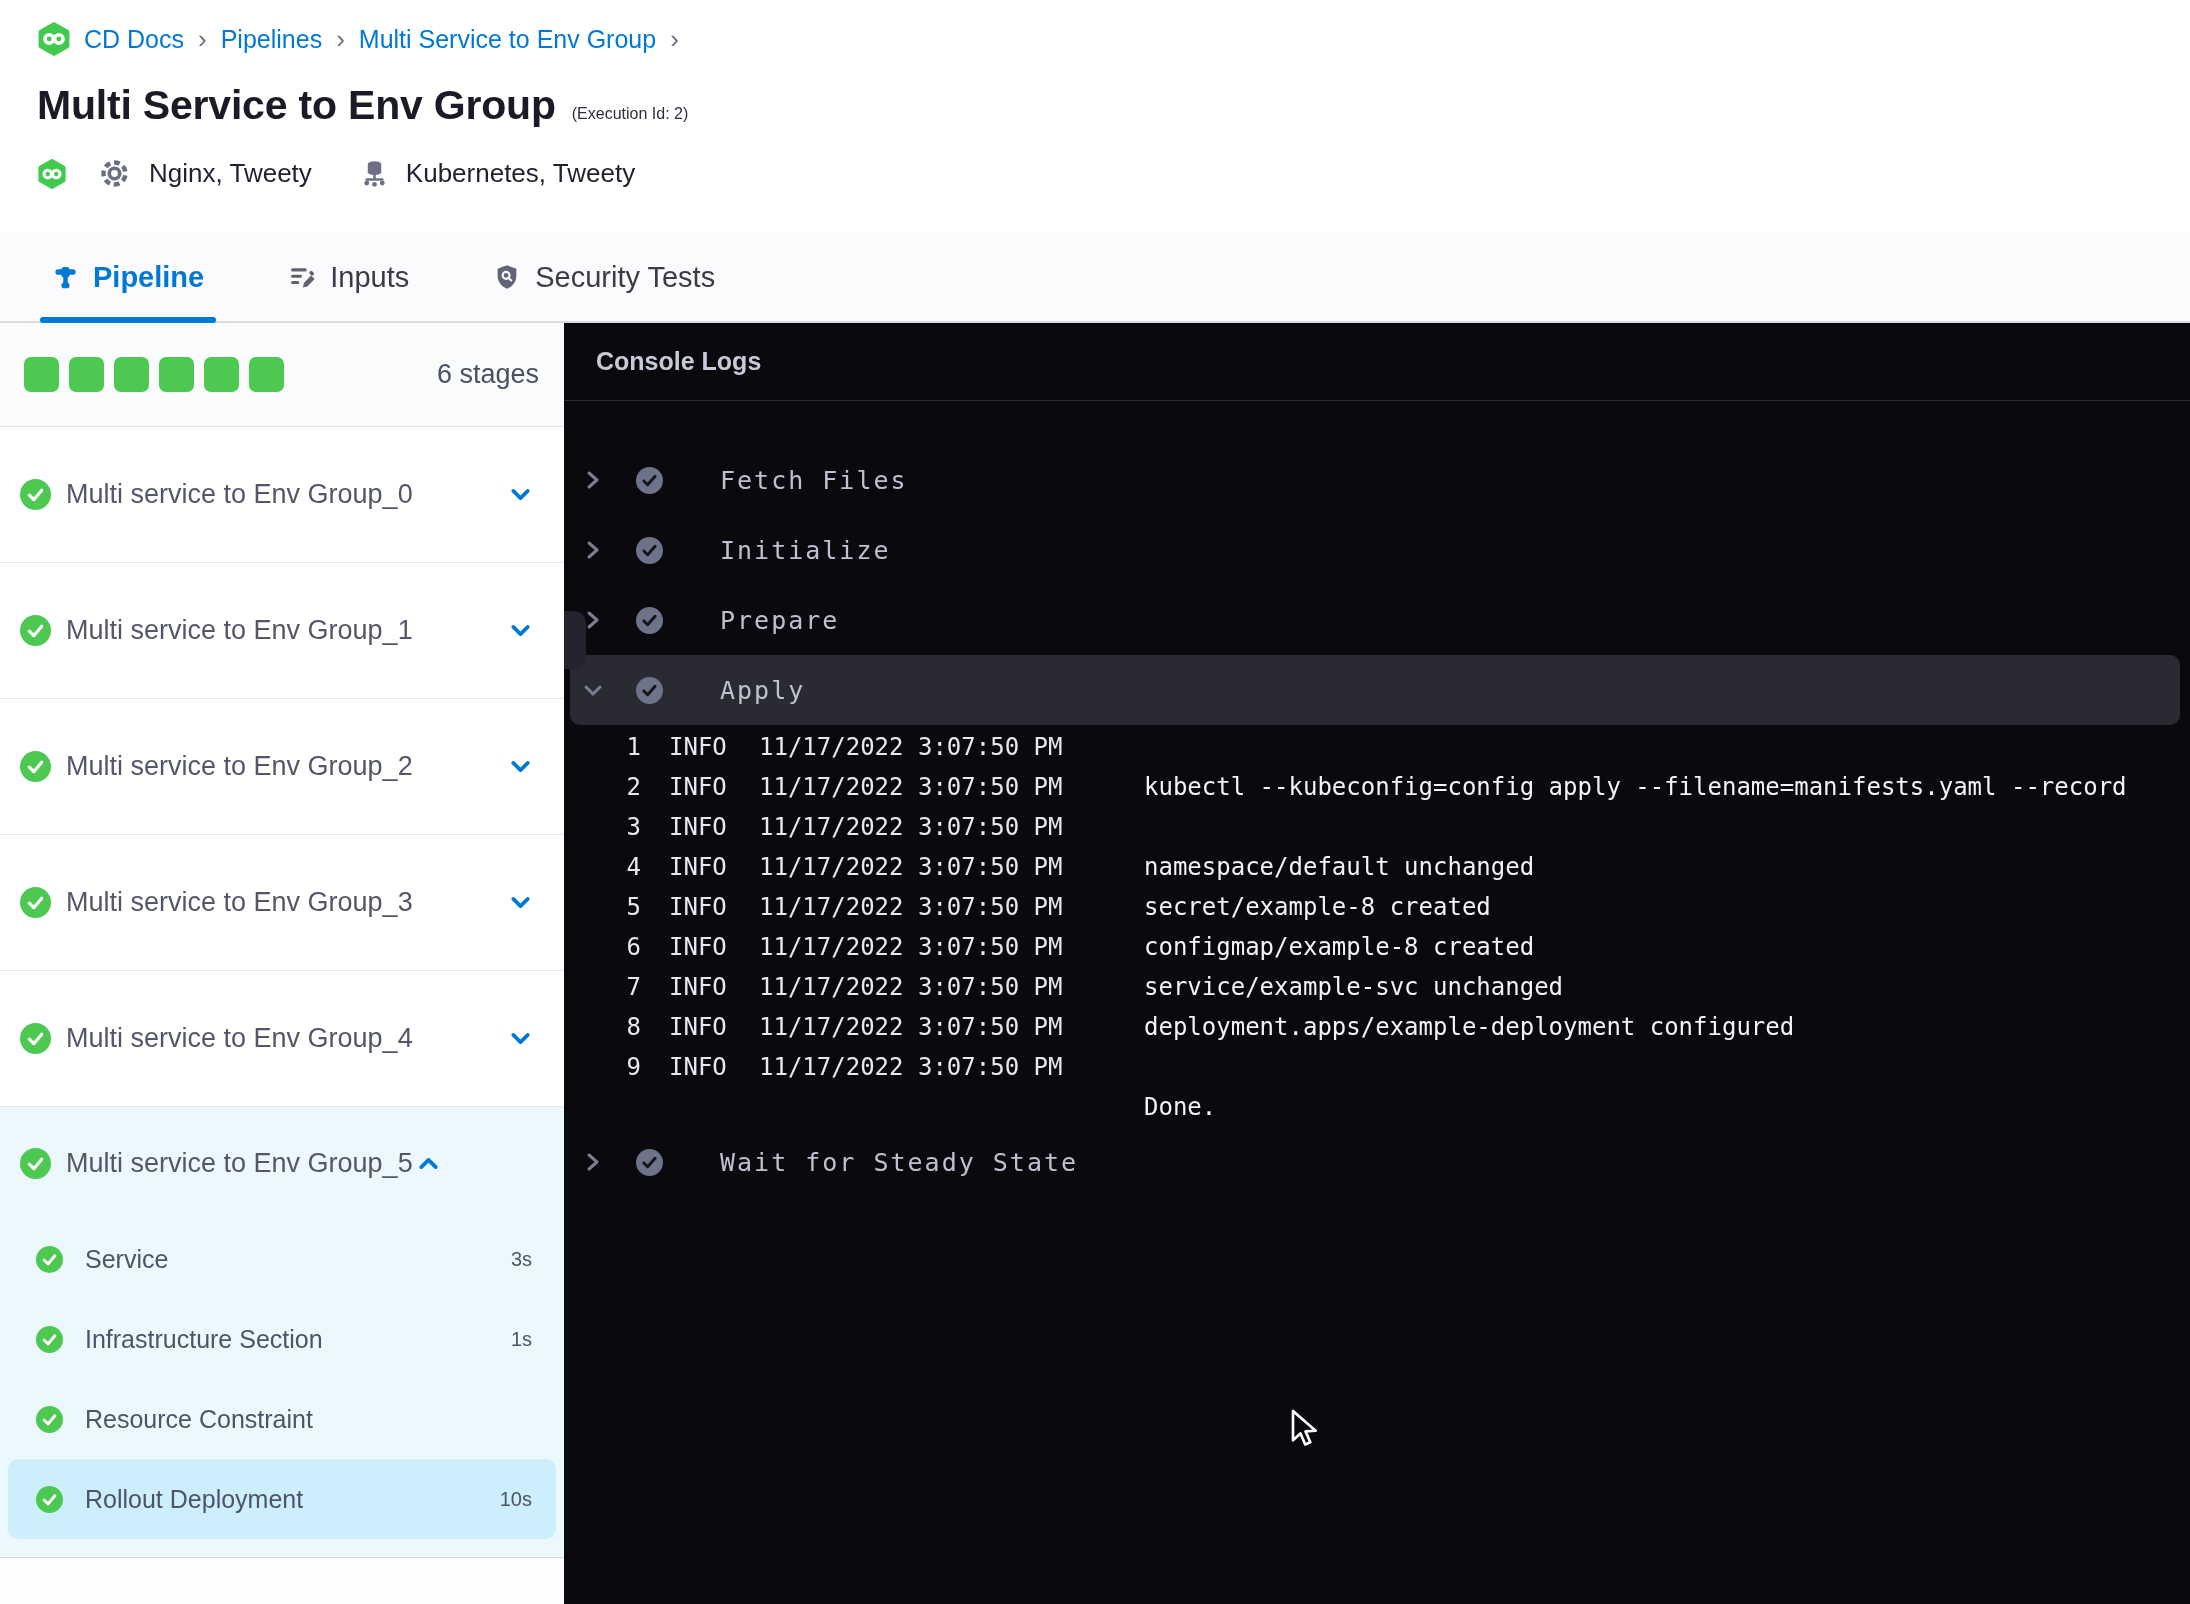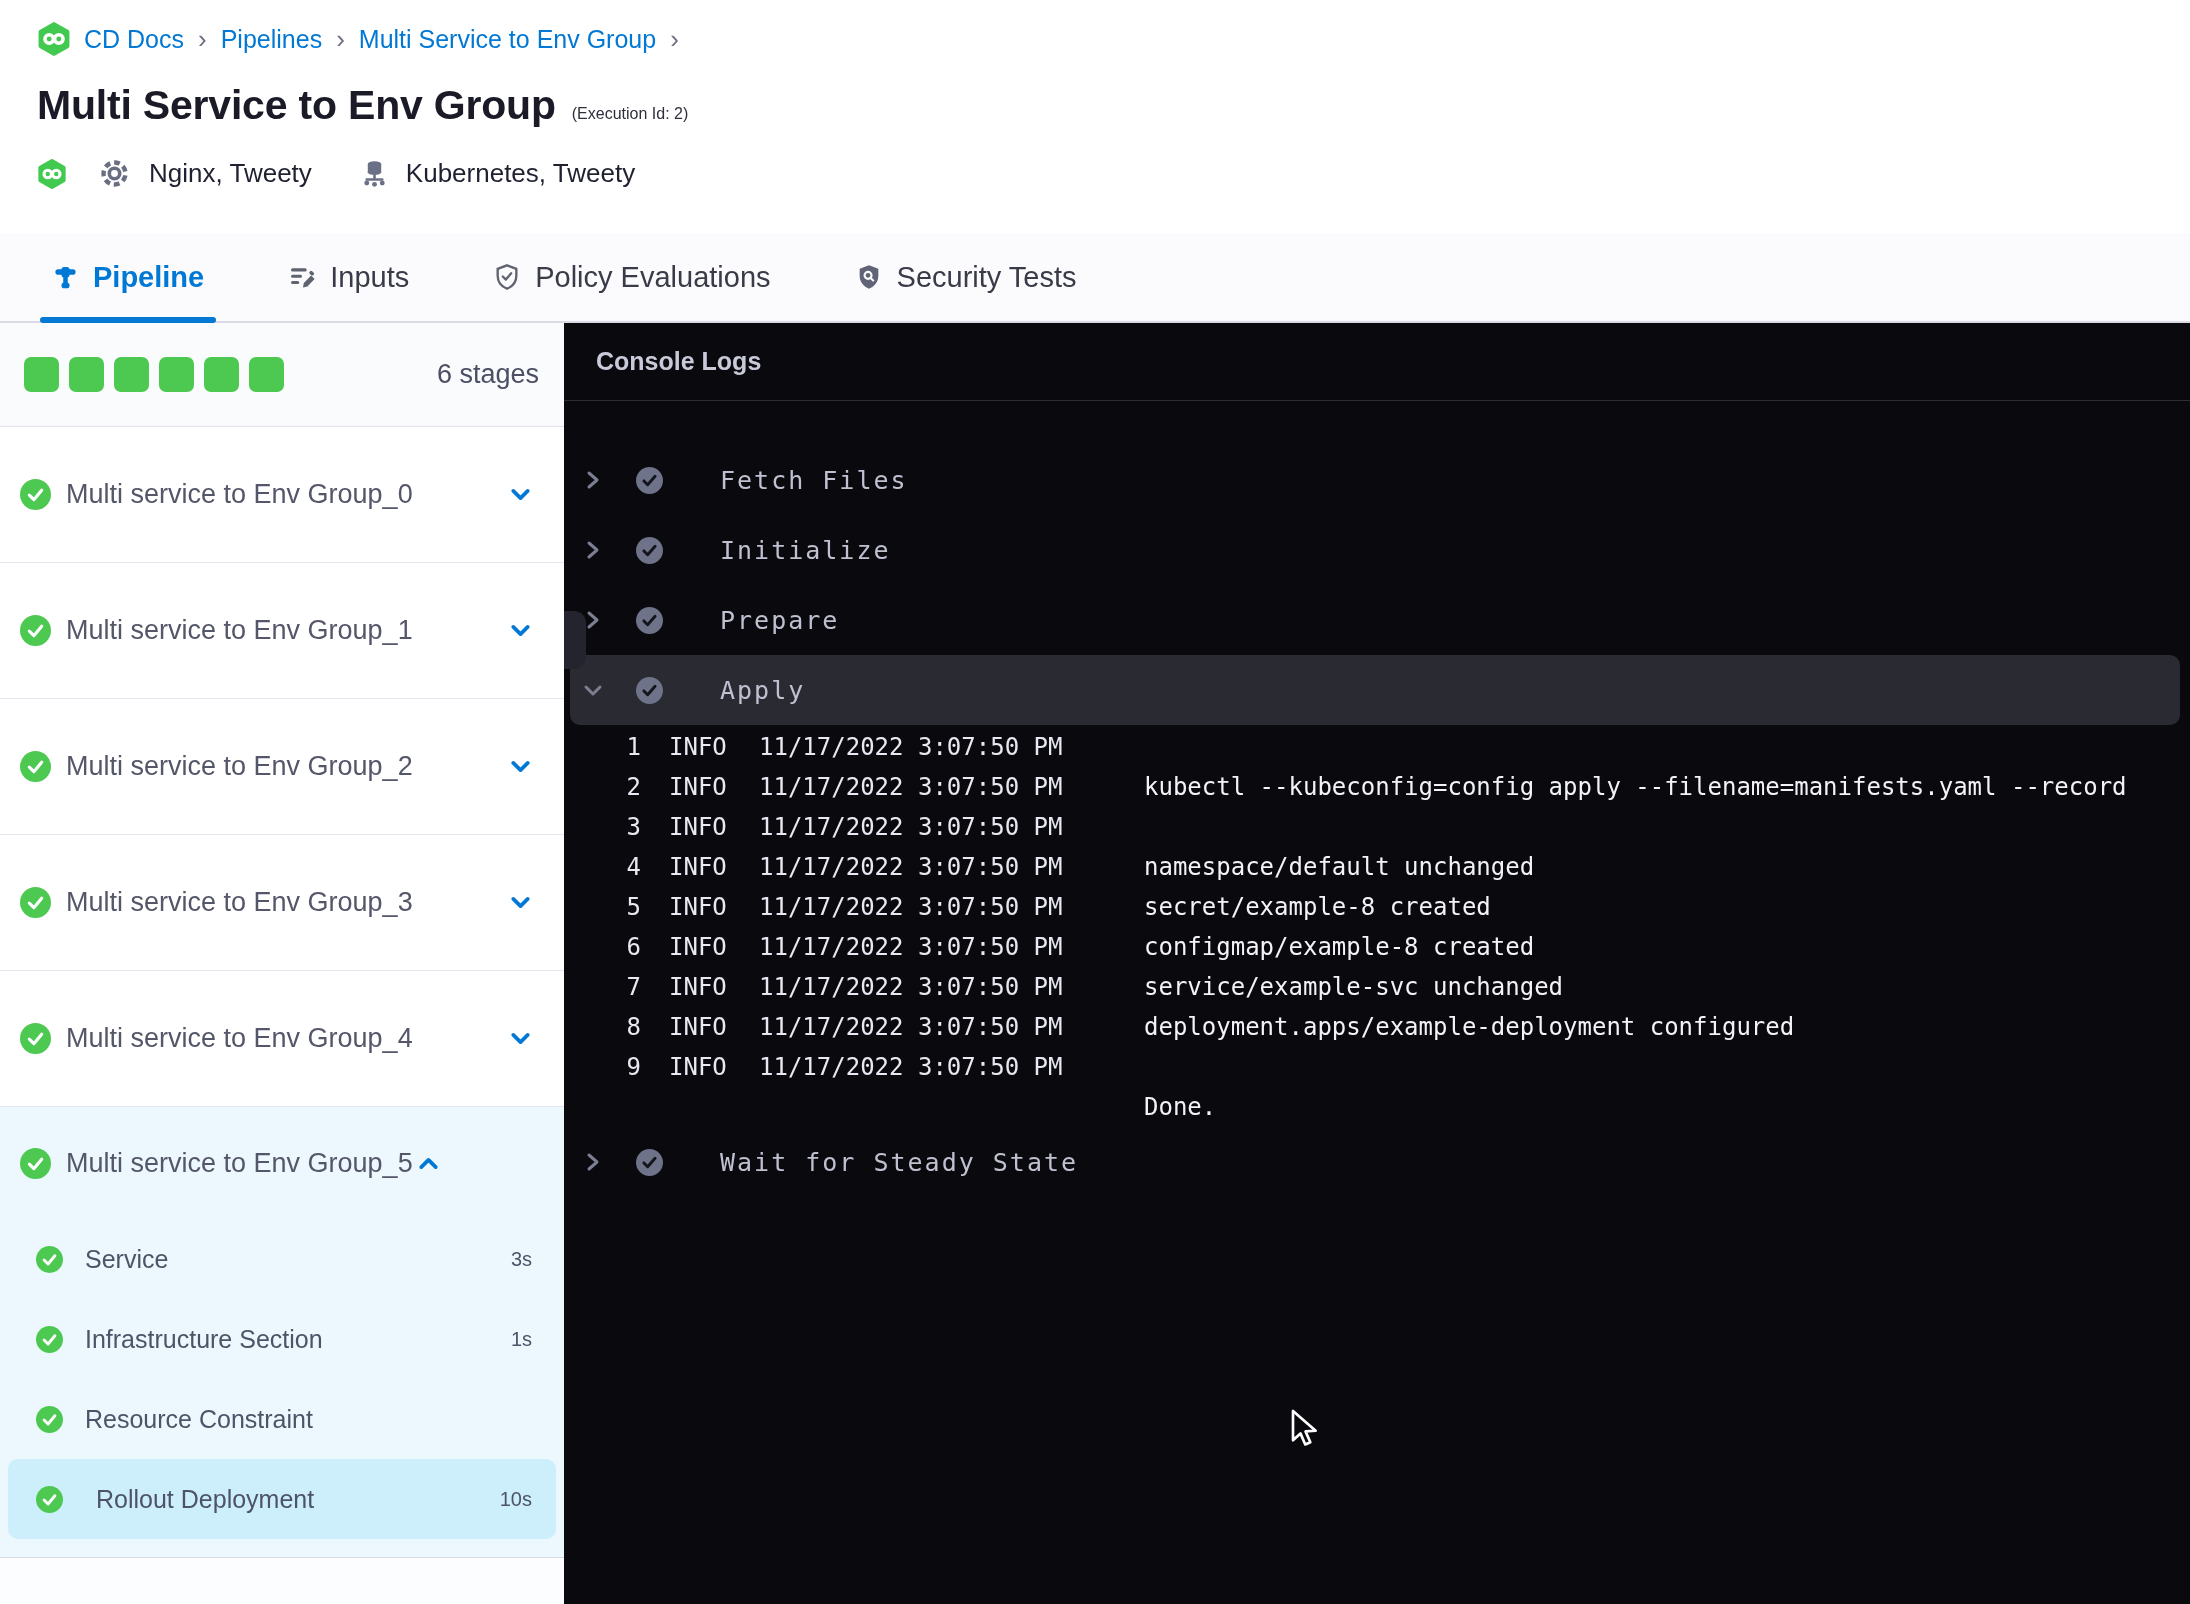--- a/index.html
+++ b/index.html
@@ -35,21 +35,21 @@
   .square { width:35px; height:35px; border-radius:7px; background:#4dc952; }
   .stages-count { margin-left:auto; font-size:27px; color:#4c4f63; }
   .stage-row { height:136px; border-bottom:1px solid #e4e5ee; display:flex; align-items:center; padding:0 28px 0 20px; cursor:pointer; background:#fff; }
   .stage-label { font-size:27px; color:#545669; margin-left:15px; }
   .stage-row .chev { margin-left:auto; }
   .expanded-section { background:#ecf8fd; border-bottom:1px solid #d8d9e3; }
   .group-header { height:112px; display:flex; align-items:center; padding:0 28px 0 20px; cursor:pointer; }
   .substep { height:80px; display:flex; align-items:center; padding:0 32px 0 36px; cursor:pointer; }
   .substep-label { font-size:25px; color:#4e5468; margin-left:22px; }
   .substep-duration { margin-left:auto; font-size:20px; color:#4e5468; }
-  .substep.selected { background:#cdeefb; border-radius:10px; margin:0 8px; padding:0 24px 0 28px;gap:11px; }
+  .substep.selected { background:#cdeefb; border-radius:10px; margin:0 8px; padding:0 24px 0 28px; }
   .sidebar-footer { flex:1; background:#fbfdfe; }
 
   
   .console { flex:1; background:#0a0a0e; position:relative; overflow:hidden; }
   .console-header { height:78px; border-bottom:1px solid #2d2d37; display:flex; align-items:center; padding-left:32px; }
   .console-title { color:#c9cad9; font-size:25px; font-weight:700; }
   .console-body { padding-top:44px; }
   .step-row { height:70px; display:flex; align-items:center; padding-left:18px; cursor:pointer; }
   .step-row.expanded { background:#2a2a33; border-radius:10px; margin:0 10px 0 6px; padding-left:12px; }
   .step-icon { margin-left:32px; }
@@ -143,29 +143,20 @@
           <rect x="2.6" y="15.4" width="7" height="2.7" rx="1.3" fill="#5f6370"></rect>
           <polygon points="13.6,17.2 19.8,10.8 22.8,13.8 16.6,20.2 12.8,21 " fill="#5f6370"></polygon>
           <rect x="18.2" y="7.2" width="4.2" height="3" rx="1.2" transform="rotate(45 20.3 8.7)" fill="#5f6370"></rect>
         </svg>
       </span>
       <span class="tab-label">Inputs</span>
     </div>
     <div class="tab">
       <span class="icon">
         <svg width="28" height="28" viewBox="0 0 24 24">
-          <path d="M12 2 L20 5 V11 C20 16.4 16.6 20.3 12 22 C7.4 20.3 4 16.4 4 11 V5 Z" fill="none" stroke="#5f6370" stroke-width="2"></path>
-          <polyline points="8.4,11.6 11,14.2 15.6,8.8" fill="none" stroke="#5f6370" stroke-width="2" stroke-linecap="round" stroke-linejoin="round"></polyline>
-        </svg>
-      </span>
-      <span class="tab-label">Policy Evaluations</span>
-    </div>
-    <div class="tab">
-      <span class="icon">
-        <svg width="28" height="28" viewBox="0 0 24 24">
           <path d="M12 2 L20 5 V11 C20 16.4 16.6 20.3 12 22 C7.4 20.3 4 16.4 4 11 V5 Z" fill="#606476"></path>
           <circle cx="11.2" cy="10.6" r="3" fill="none" stroke="#fbfbfd" stroke-width="1.8"></circle>
           <line x1="13.4" y1="12.8" x2="15.6" y2="15" stroke="#fbfbfd" stroke-width="1.8" stroke-linecap="round"></line>
         </svg>
       </span>
       <span class="tab-label">Security Tests</span>
     </div>
   </div>
 
   <div class="main">

